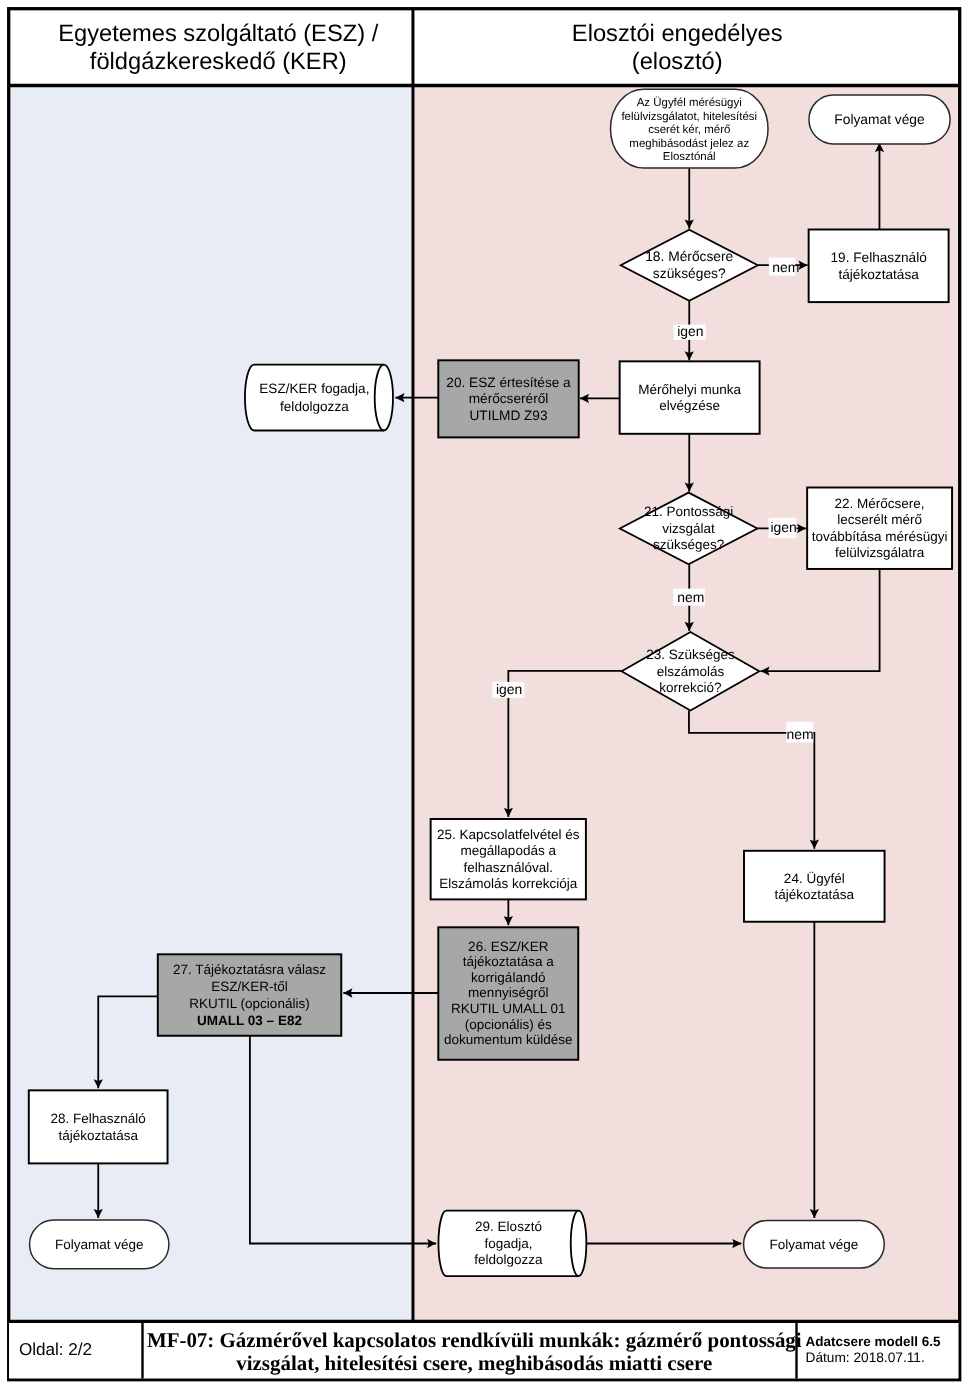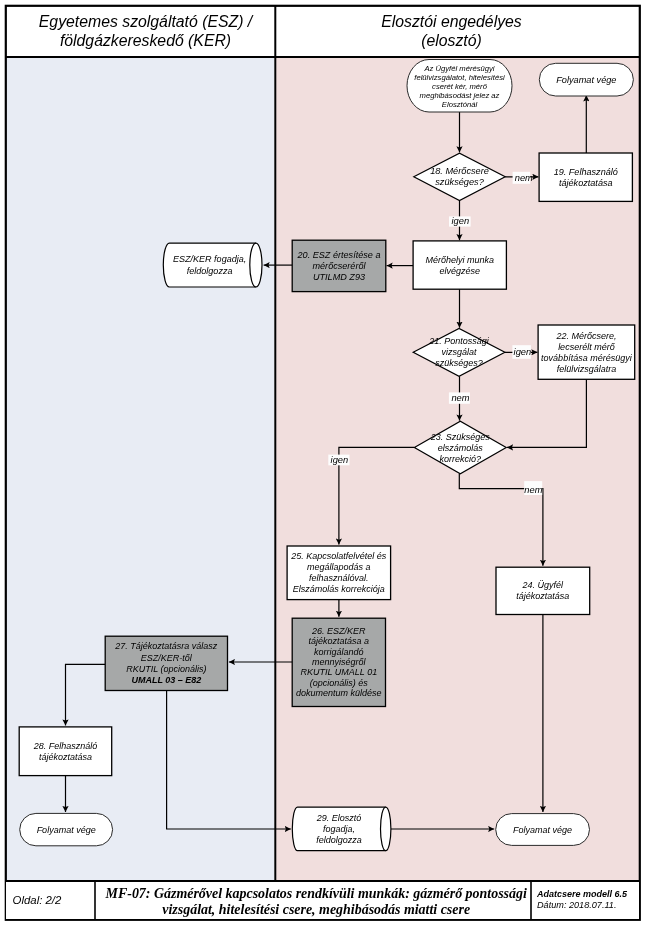--- a/index.html
+++ b/index.html
@@ -1,18 +1,18 @@
 <!DOCTYPE html>
 <html><head>
 <meta charset="utf-8">
 <title>MF-07 folyamatabra</title>
 <style>
   html,body{margin:0;padding:0;background:#fff;}
   body{width:648px;height:926px;font-family:"Liberation Sans",sans-serif;overflow:hidden;}
-  #sheet{position:relative;width:648px;height:800px;font-style:italic;}
+  #sheet{position:relative;width:648px;height:800px;}
   svg#diagram{position:absolute;left:0;top:0;}
   .nodetxt{font-family:"Liberation Sans",sans-serif;text-anchor:middle;fill:#000;}
   .ln{stroke:#000;stroke-width:1.2;fill:none;}
   .hdr{font-size:15.8px;fill:#000;text-anchor:middle;}
   .elbl{font-size:9.3px;fill:#000;text-anchor:middle;}
   .ftr{font-family:"Liberation Serif",serif;}
 </style>
 </head>
 <body>
 

